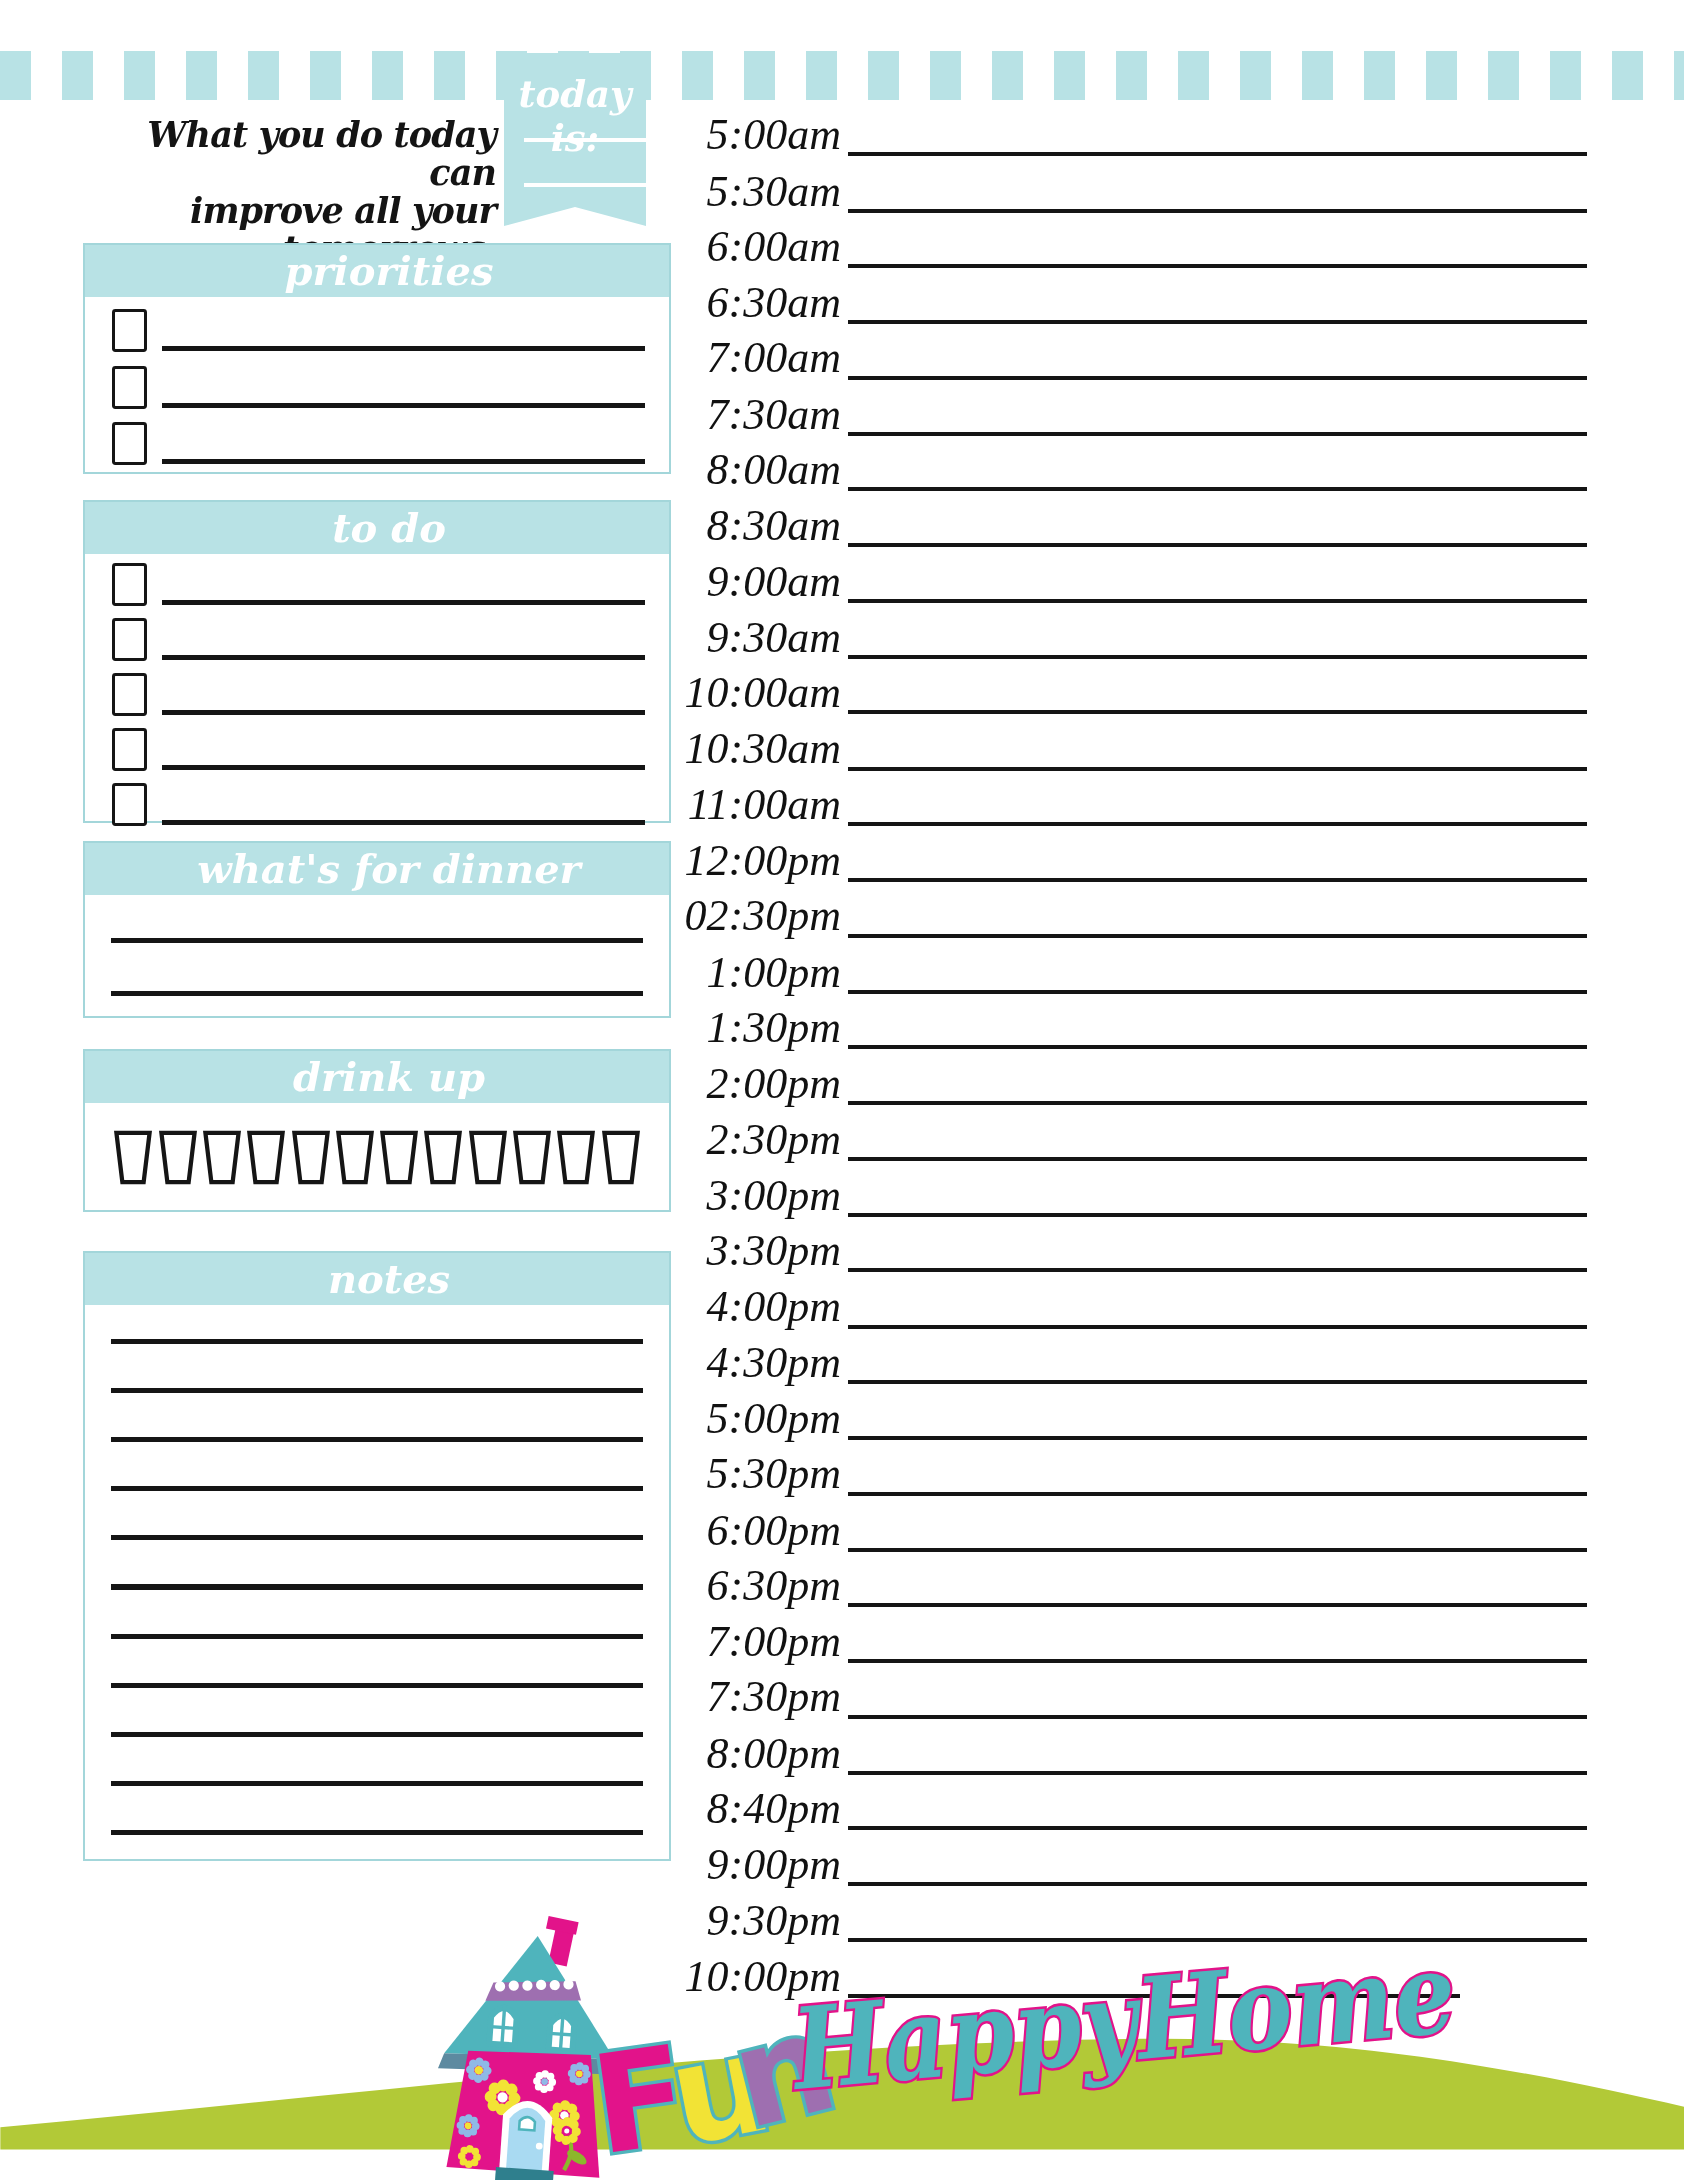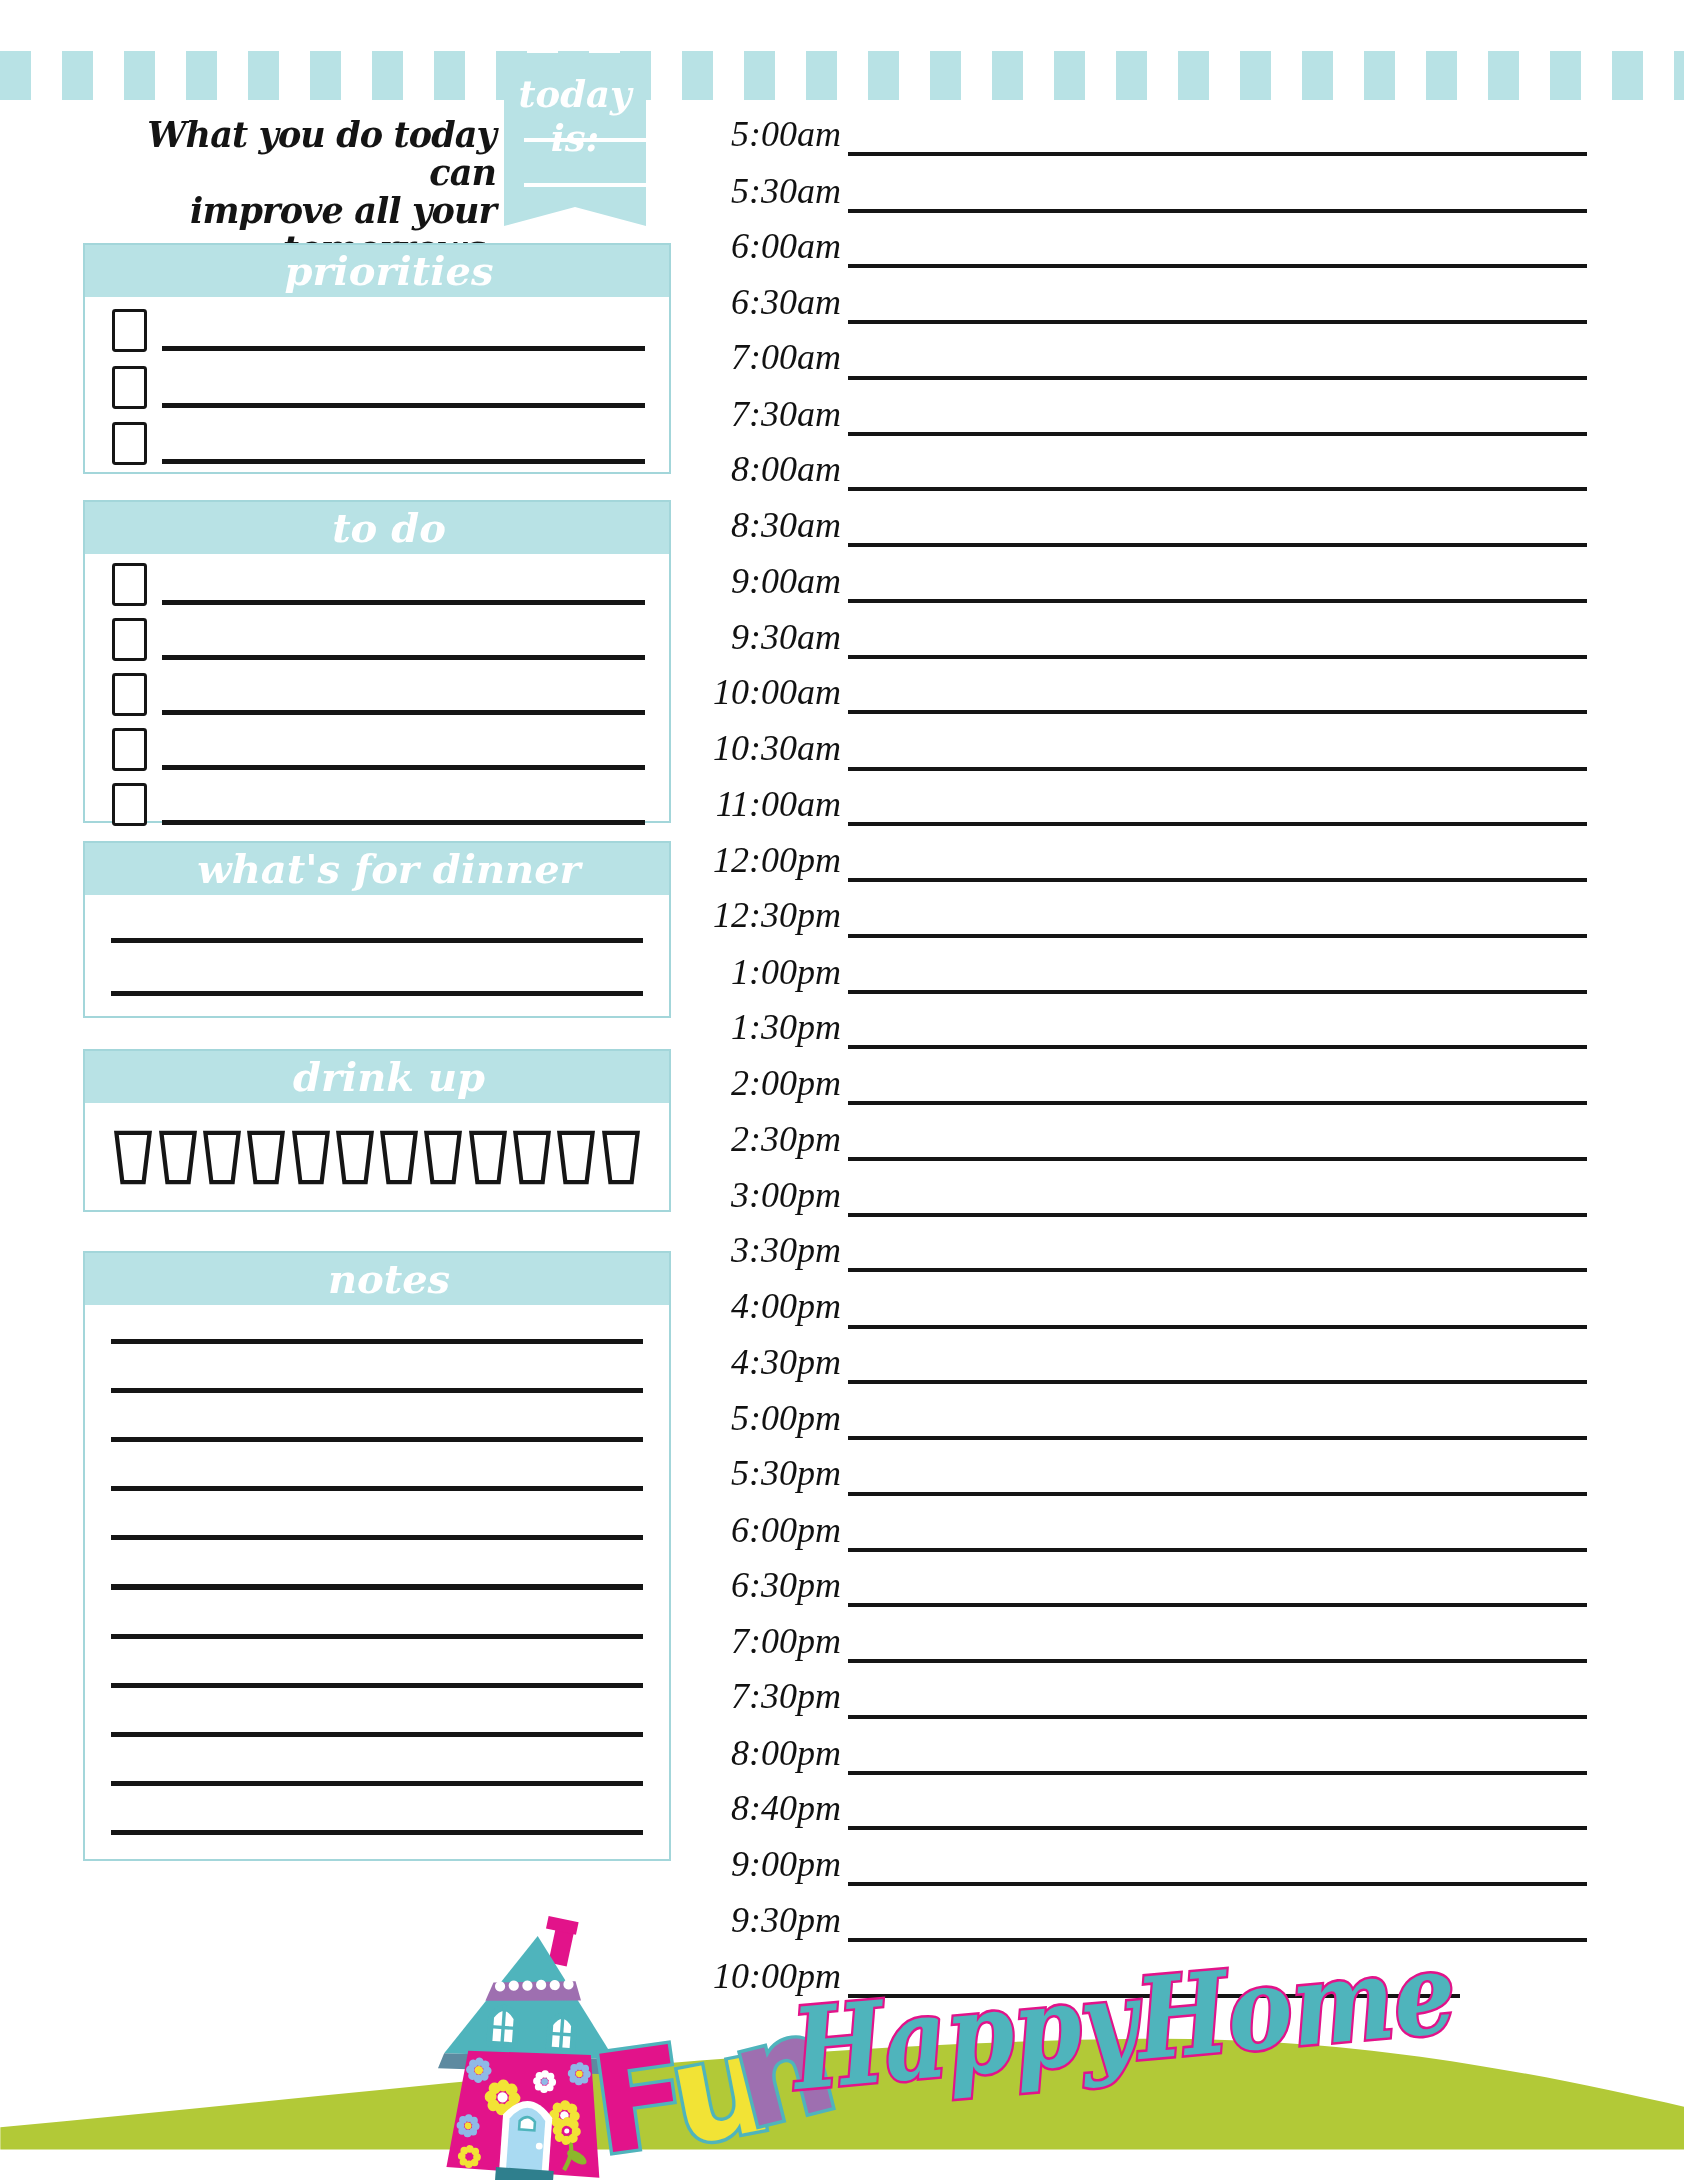--- a/index.html
+++ b/index.html
@@ -52,21 +52,21 @@
   .check-line{flex:1 1 auto; height:5.1px; background:#151515; margin:0 3.4px 0.9px 15.3px;}
   .blank-line{height:5.1px; background:#151515; margin-left:25.6px; margin-right:25.6px;}
 
   
   .cups{display:flex; justify-content:center; gap:4.3px; margin-top:27px;}
 
   
   .time-label{
     position:absolute; left:511px; width:330px; text-align:right;
     font-family:"Liberation Serif", serif; font-style:italic; color:#111;
-    font-size:36px; line-height:43px; white-space:nowrap;
+    font-size:44px; line-height:43px; white-space:nowrap;
   }
   .time-line{position:absolute; left:848px; height:4.3px; background:#151515;}
 
   .footer-svg{position:absolute; left:0; top:1900px;}
 </style>
 </head>
 <body>
 
 <div class="page">
 
@@ -216,21 +216,21 @@
       <div class="time-label" style="top: 616px;">9:30am</div>
       <div class="time-line" style="top: 655px; width: 739px;"></div>
       <div class="time-label" style="top: 671px;">10:00am</div>
       <div class="time-line" style="top: 710px; width: 739px;"></div>
       <div class="time-label" style="top: 727px;">10:30am</div>
       <div class="time-line" style="top: 767px; width: 739px;"></div>
       <div class="time-label" style="top: 783px;">11:00am</div>
       <div class="time-line" style="top: 822px; width: 739px;"></div>
       <div class="time-label" style="top: 839px;">12:00pm</div>
       <div class="time-line" style="top: 878px; width: 739px;"></div>
-      <div class="time-label" style="top: 894px;">12:30pm</div>
+      <div class="time-label" style="top: 894px;">02:30pm</div>
       <div class="time-line" style="top: 934px; width: 739px;"></div>
       <div class="time-label" style="top: 951px;">1:00pm</div>
       <div class="time-line" style="top: 990px; width: 739px;"></div>
       <div class="time-label" style="top: 1006px;">1:30pm</div>
       <div class="time-line" style="top: 1045px; width: 739px;"></div>
       <div class="time-label" style="top: 1062px;">2:00pm</div>
       <div class="time-line" style="top: 1101px; width: 739px;"></div>
       <div class="time-label" style="top: 1118px;">2:30pm</div>
       <div class="time-line" style="top: 1157px; width: 739px;"></div>
       <div class="time-label" style="top: 1174px;">3:00pm</div>

